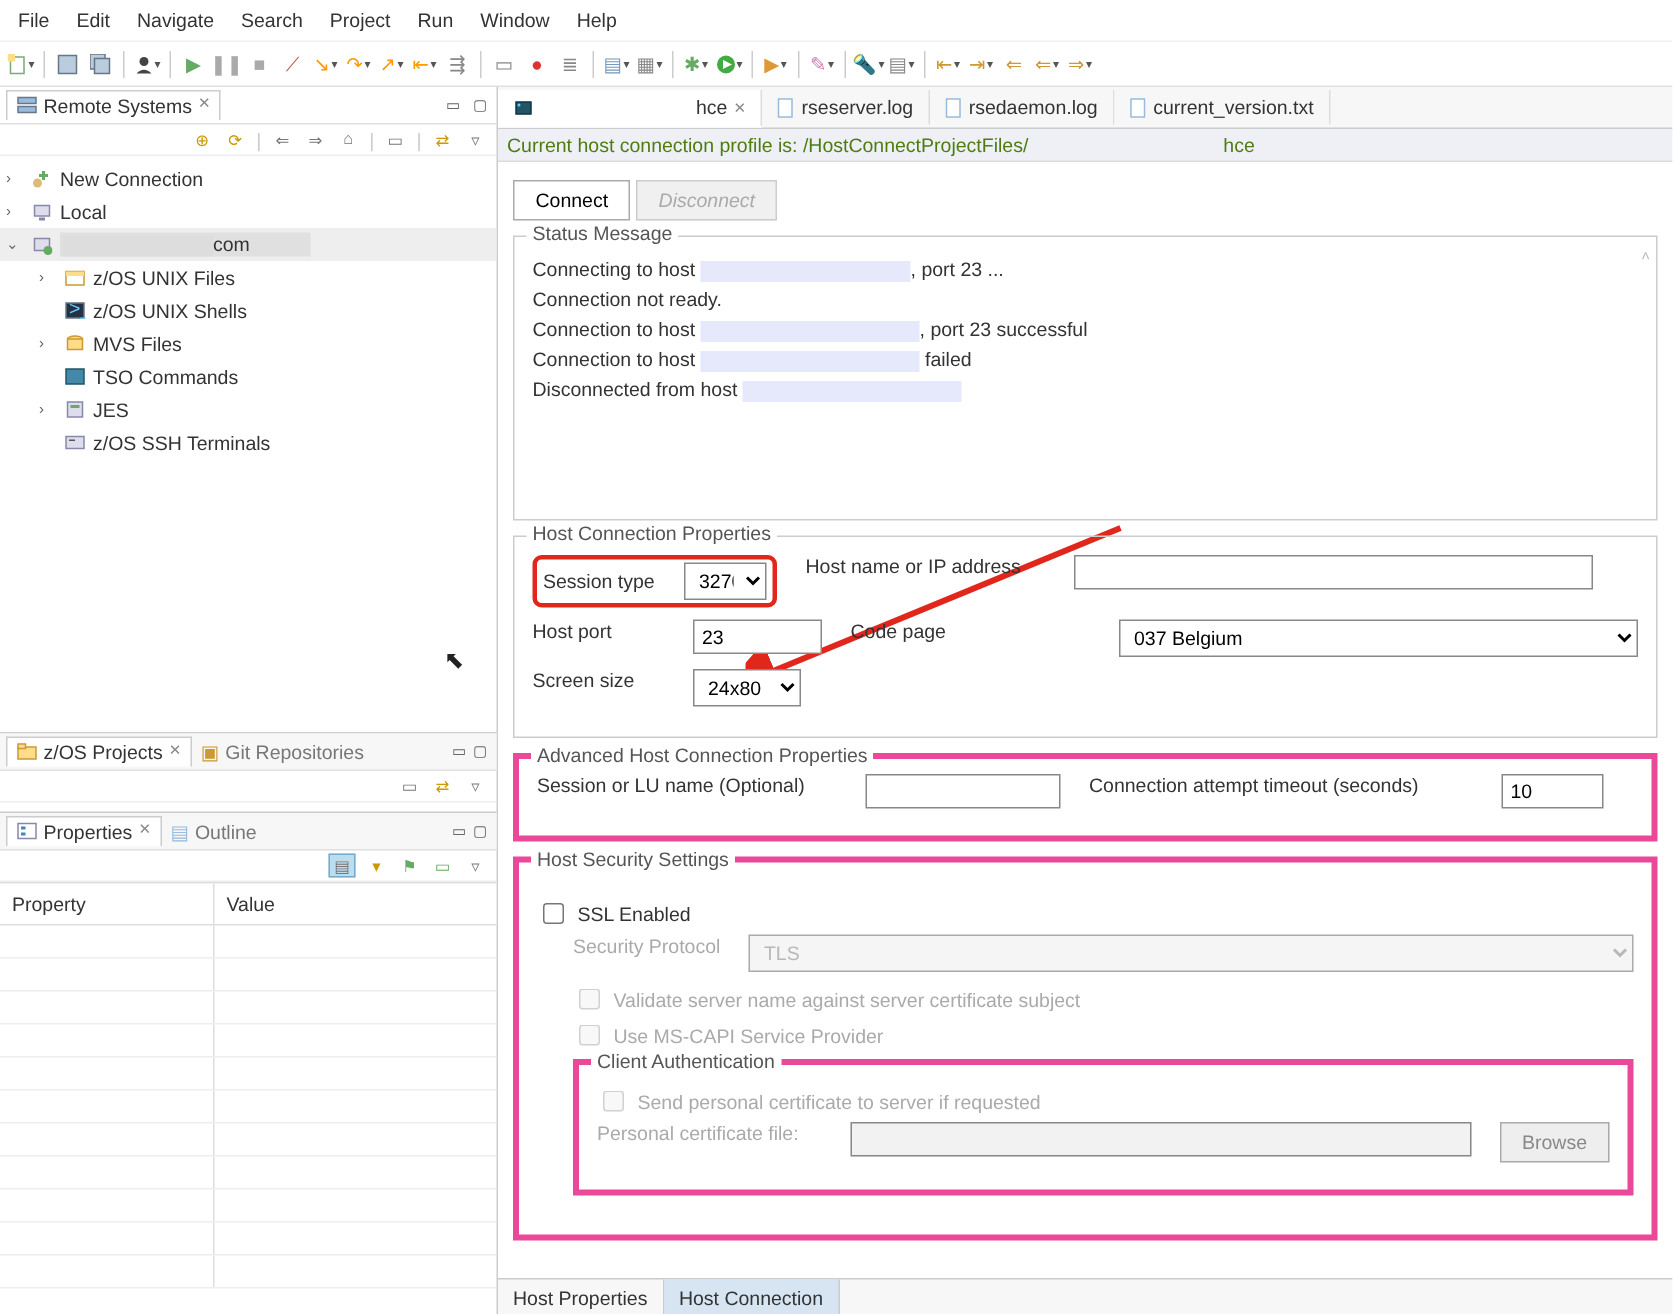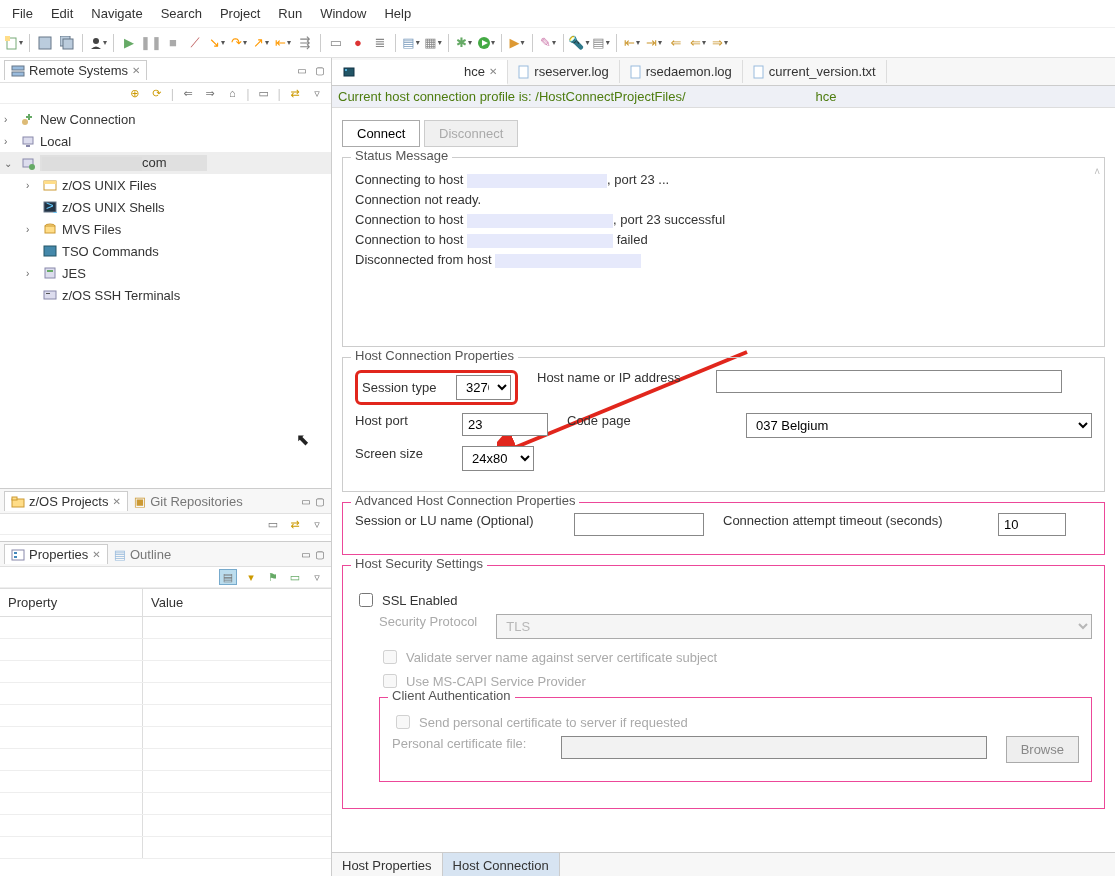--- a/index.html
+++ b/index.html
@@ -16,21 +16,21 @@
 .toolbar .dd::after { content:"▾"; font-size:8px; color:#555; margin-left:1px; }
 
 
 .main { display:flex; height: calc(876px - 56px); }
 .leftcol { width: 360px; display:flex; flex-direction:column; border-right:1px solid #ccc; }
 .rightcol { flex:1; display:flex; flex-direction:column; background:#fff; }
 
 
 .viewhdr { display:flex; align-items:center; padding:2px 4px; border-bottom:1px solid #e0e0e0; font-size:13px; }
 .viewhdr .vtitle { flex:1; display:flex; align-items:center; gap:4px; }
-.viewhdr .tabactive { background:#fff; border:1px solid #ccc; border-bottom:none; padding:2px 6px; display:flex; align-items:center; gap:4px; }
+.viewhdr .tabactive { background:#fff; border:1px solid #ccc; border-bottom:none; padding:2px 6px; display:flex; align-items:flex-start; gap:4px; }
 .viewhdr .vctrls { display:flex; gap:4px; align-items:center; }
 .viewhdr .vicon { width:14px; height:14px; display:inline-flex; align-items:center; justify-content:center; font-size:10px; color:#666; }
 
 
 .tree { padding: 4px 0; font-size:13px; flex:1; overflow:auto; }
 .tree .row { display:flex; align-items:center; height:22px; padding-left:4px; gap:4px; }
 .tree .twist { width:12px; color:#666; font-size:10px; }
 .tree .ico { width:16px; height:16px; display:inline-flex; align-items:center; justify-content:center; }
 .tree .lbl { white-space:nowrap; }
 .tree .sel { background:#eee; }
@@ -61,41 +61,41 @@
 
 
 .crumb { background:#eef0f6; padding:3px 6px; border-bottom:1px solid #ddd; color:#4d7c0f; }
 .crumb .gap { display:inline-block; width:130px; }
 
 
 .formarea { flex:1; overflow:auto; padding:8px 10px 0 10px; position:relative; }
 .btnrow { padding:4px 0 10px 0; }
 .btn { padding:5px 14px; background:#f3f3f3; border:1px solid #aaa; cursor:pointer; font-size:13px; }
 .btn.active { background:#fff; }
-.btn.disabled { color:#aaa; background:#f0f0f0; border-color:#ccc; }
+.btn.disabled { color:#aaa; background:#f0f0f0; border-color:#ccc;font-style:italic; }
 .group { border:1px solid #ccc; margin-bottom:10px; padding:12px 12px 12px 12px; position:relative; }
 .group > .gtitle { position:absolute; top:-10px; left:8px; background:#fff; padding:0 4px; color:#555; }
 .statusbox { height:190px; position:relative; }
 .statusbox .msgs { padding-right:18px; line-height:20px; }
 .statusbox .msgs .red { display:inline-block; background:#e6e9fb; height:14px; vertical-align:middle; }
 .statusbox .scrollhint { position:absolute; right:4px; top:8px; color:#bbb; font-size:10px; }
 
 .formrow { display:flex; align-items:flex-start; gap:19px; margin-bottom:8px; }
 .formrow label { min-width:88px; }
 input[type=text], select { border:1px solid #888; padding:3px 5px; font-size:13px; background:#fff; }
 select.wide { width:346px; }
 input.short { width:86px; }
 input.long { width:346px; }
 
 
 .redbox { border:3px solid #e1261c; border-radius:6px; padding:2px 4px; display:flex; align-items:center; gap:6px; }
 .arrow { position:absolute; pointer-events:none; }
 
 
-.group2 { border:1px solid #ec4899; margin-bottom:10px; padding:10px 12px; position:relative; }
+.group2 { border:4px solid #ec4899; margin-bottom:10px; padding:10px 12px; position:relative; }
 .group2 > .gtitle { position:absolute; top:-10px; left:8px; background:#fff; padding:0 4px; color:#555; }
 .chk { display:flex; align-items:center; gap:6px; margin:4px 0; }
 .chk input { width:14px; height:14px; }
 .disabledTxt { color:#aaa; }
 .indent { margin-left:24px; }
 
 
 .bottomtabs { display:flex; border-top:1px solid #ccc; background:#f7f7f7; }
 .bottomtabs .btab { padding:5px 10px; border-right:1px solid #ccc; font-size:13px; }
 .bottomtabs .btab.active { background:#d7e4f2; }

